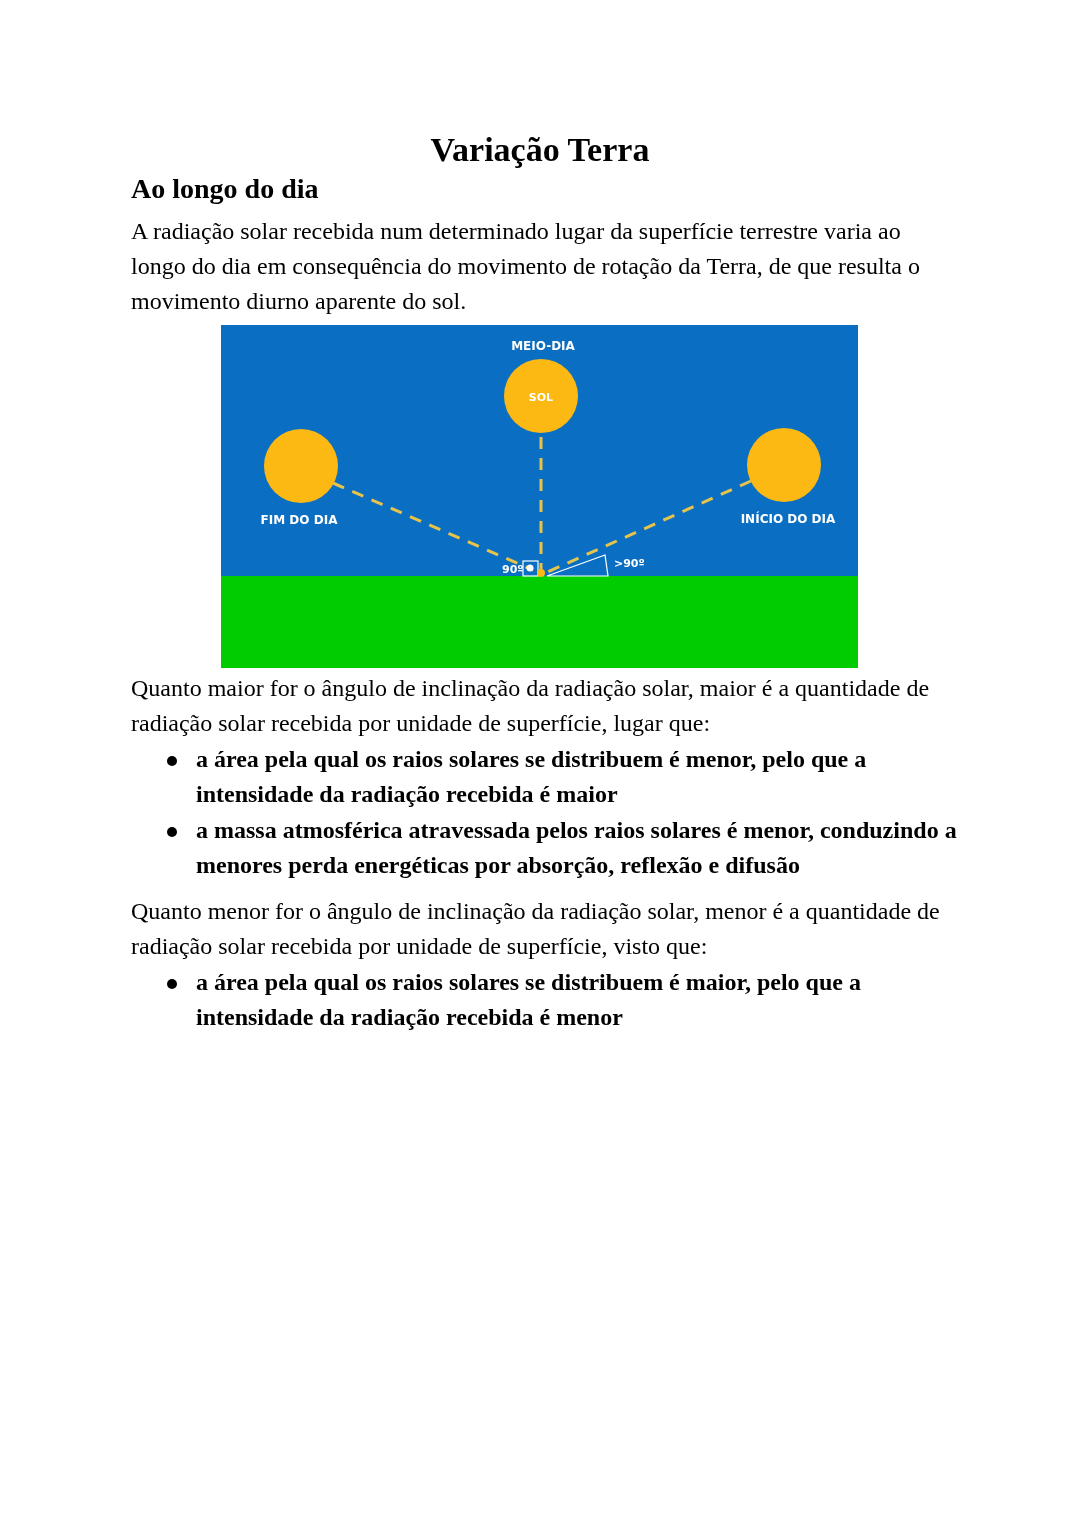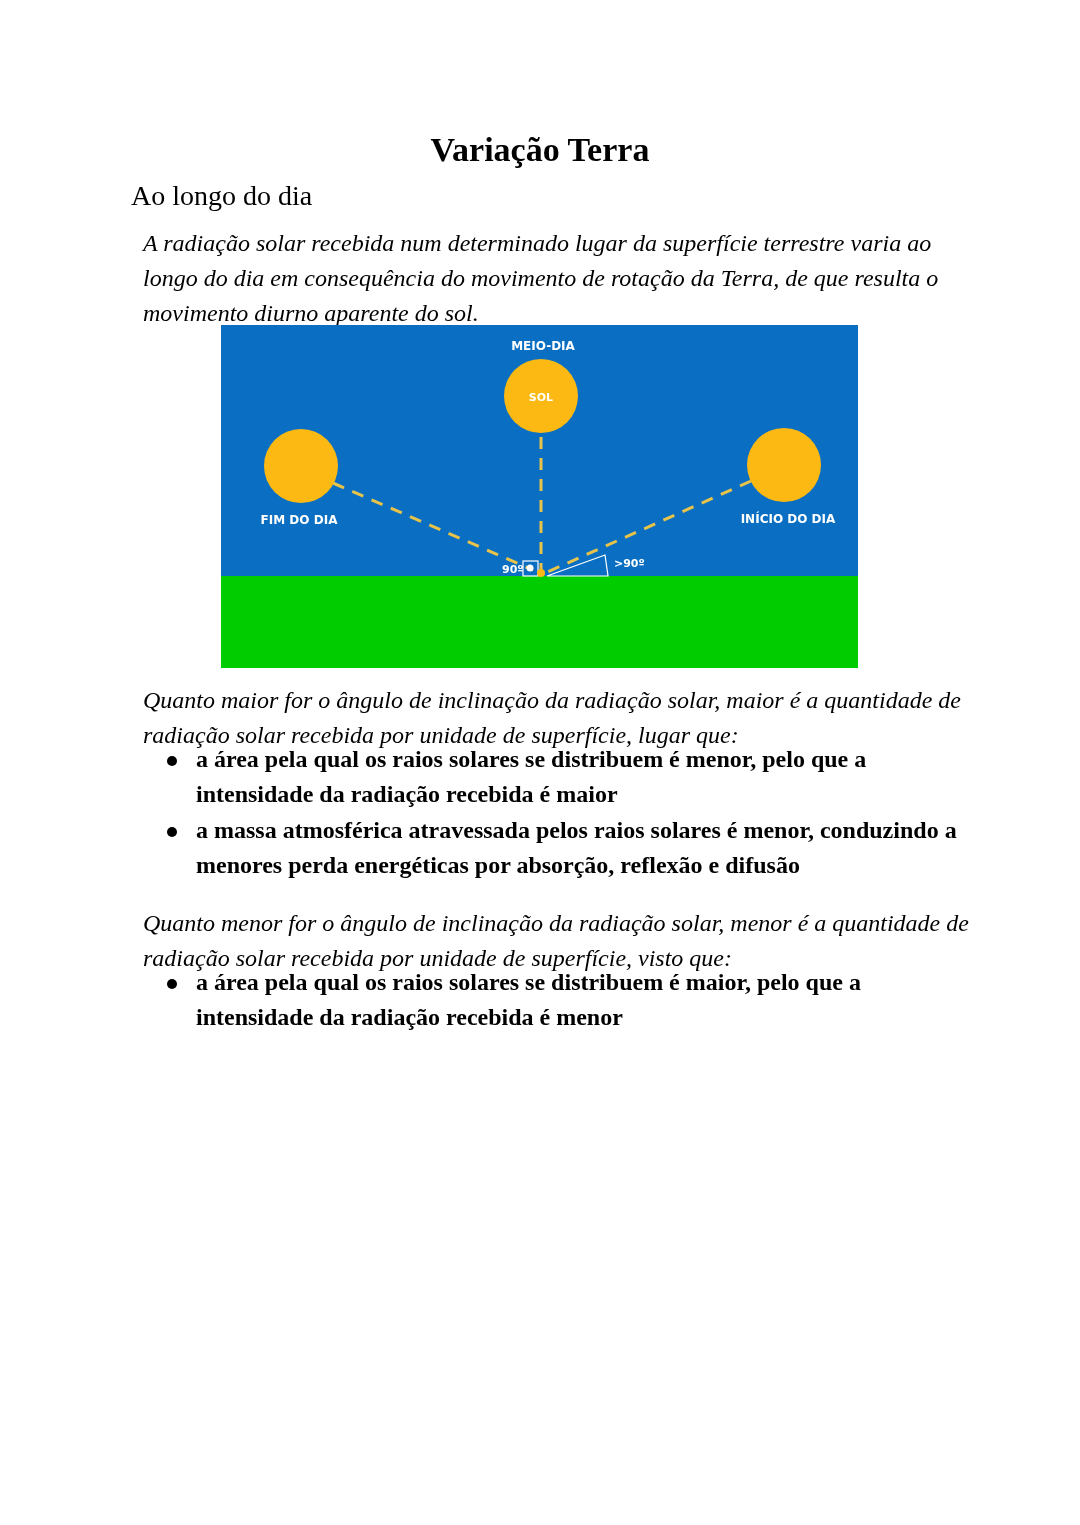--- a/index.html
+++ b/index.html
@@ -28,34 +28,33 @@
       width: 818px;
       text-align: center;
       font-size: 34px;
       font-weight: bold;
       line-height: 44px;
       margin: 0;
     }
     .subtitle {
       position: absolute;
       left: 0;
-      top: 176px;
+      top: 169px;
       font-size: 28px;
-      font-weight: normal;
+      font-weight: bold;
       line-height: 40px;
       margin: 0;
     }
     .para {
       position: absolute;
       left: 0;
       font-size: 24px;
       line-height: 35px;
-      margin: 12px;
+      margin: 0;
       width: 830px;
-      font-style: italic;
     }
     .p1 { top: 214px; }
     .p2 { top: 671px; }
     .p3 { top: 894px; }
 
     .bullets {
       position: absolute;
       left: 0;
       margin: 0;
       padding: 0;

